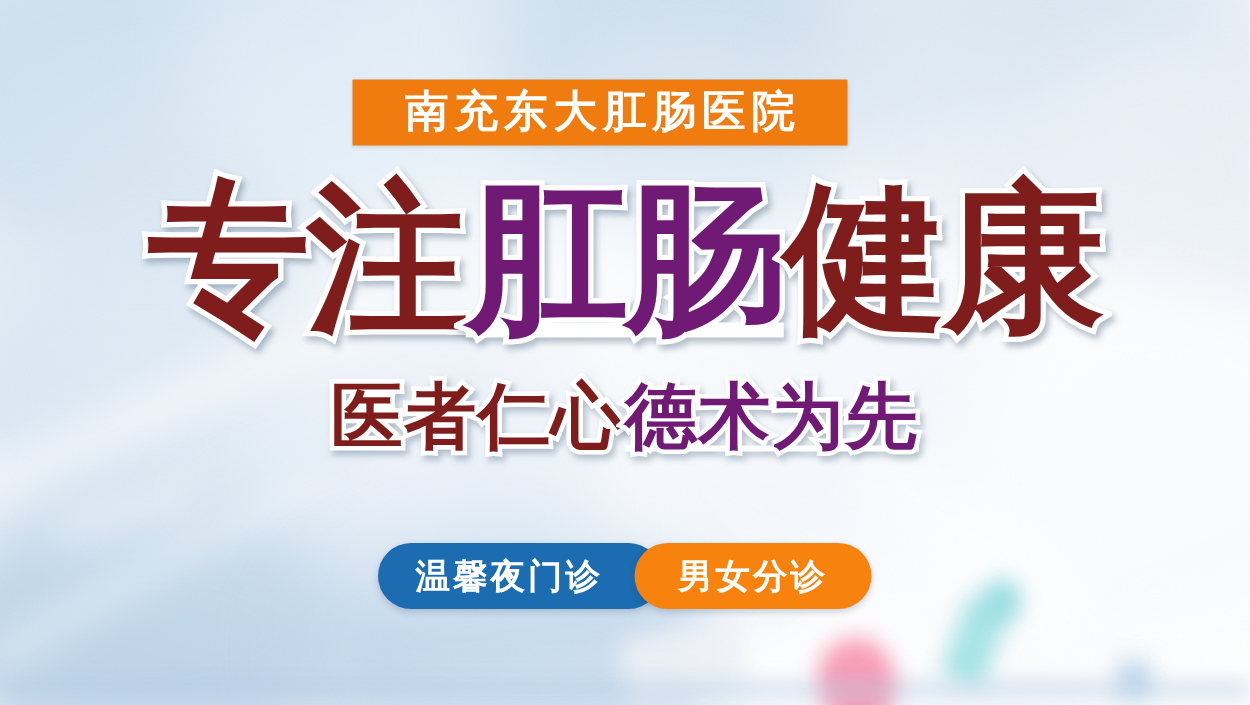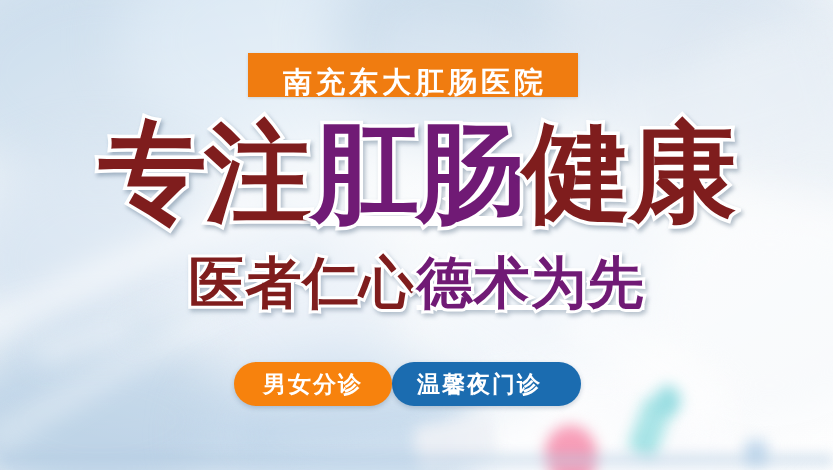--- a/index.html
+++ b/index.html
@@ -62,24 +62,24 @@
   }
   .bg-haze{
     position:absolute;inset:0;
     background:radial-gradient(ellipse 78% 62% at 50% 40%,rgba(255,255,255,.62) 0%,rgba(255,255,255,.28) 55%,rgba(255,255,255,0) 100%);
   }
 
   
   .content{position:absolute;inset:0;}
 
   .tag-box{
-    position:absolute;left:248px;top:53px;
+    position:absolute;left:235px;top:53px;
     width:330px;height:44px;
     background:#f07c10;
-    display:flex;align-items:flex-end;justify-content:center;
+    display:flex;align-items:center;justify-content:center;
     box-shadow:0 1px 3px rgba(0,0,0,.12);
   }
   .tag-box .tag-text{
     color:#ffffff;
     font-size:29px;
     font-weight:700;
     letter-spacing:4px;
     line-height:1;
     white-space:nowrap;
     text-indent:4px;
@@ -100,21 +100,21 @@
     -webkit-text-stroke:7px #ffffff;
     paint-order:stroke fill;
     filter:drop-shadow(2px 3px 2px rgba(40,70,100,.34));
   }
   .seg-blue{color:#7f1d1d;}
   .seg-orange{color:#701a75;text-decoration:underline;}
 
   .subline{
     position:absolute;left:0;right:0;top:251px;
     text-align:center;
-    font-size:56px;
+    font-size:48px;
     font-weight:700;
     line-height:1.15;
     letter-spacing:1px;
     white-space:nowrap;
     font-family:"DejaVu Sans","Liberation Sans",sans-serif;
   }
   .subline .seg{
     display:inline-block;
     -webkit-text-stroke:6px #ffffff;
     paint-order:stroke fill;
@@ -197,22 +197,22 @@
 
     <div class="headline">
       <span class="seg seg-blue">专注</span><span class="seg seg-orange">肛肠</span><span class="seg seg-blue">健康</span>
     </div>
 
     <div class="subline">
       <span class="seg seg-blue">医者仁心</span><span class="seg seg-orange">德术为先</span>
     </div>
 
     <div class="pills">
+      <div class="pill pill-blue">
+        <span>温馨夜门诊</span>
+      </div>
       <div class="pill pill-orange">
         <span>男女分诊</span>
       </div>
-      <div class="pill pill-blue">
-        <span>温馨夜门诊</span>
-      </div>
     </div>
 
   </div>
 </div>
 
 </body></html>

